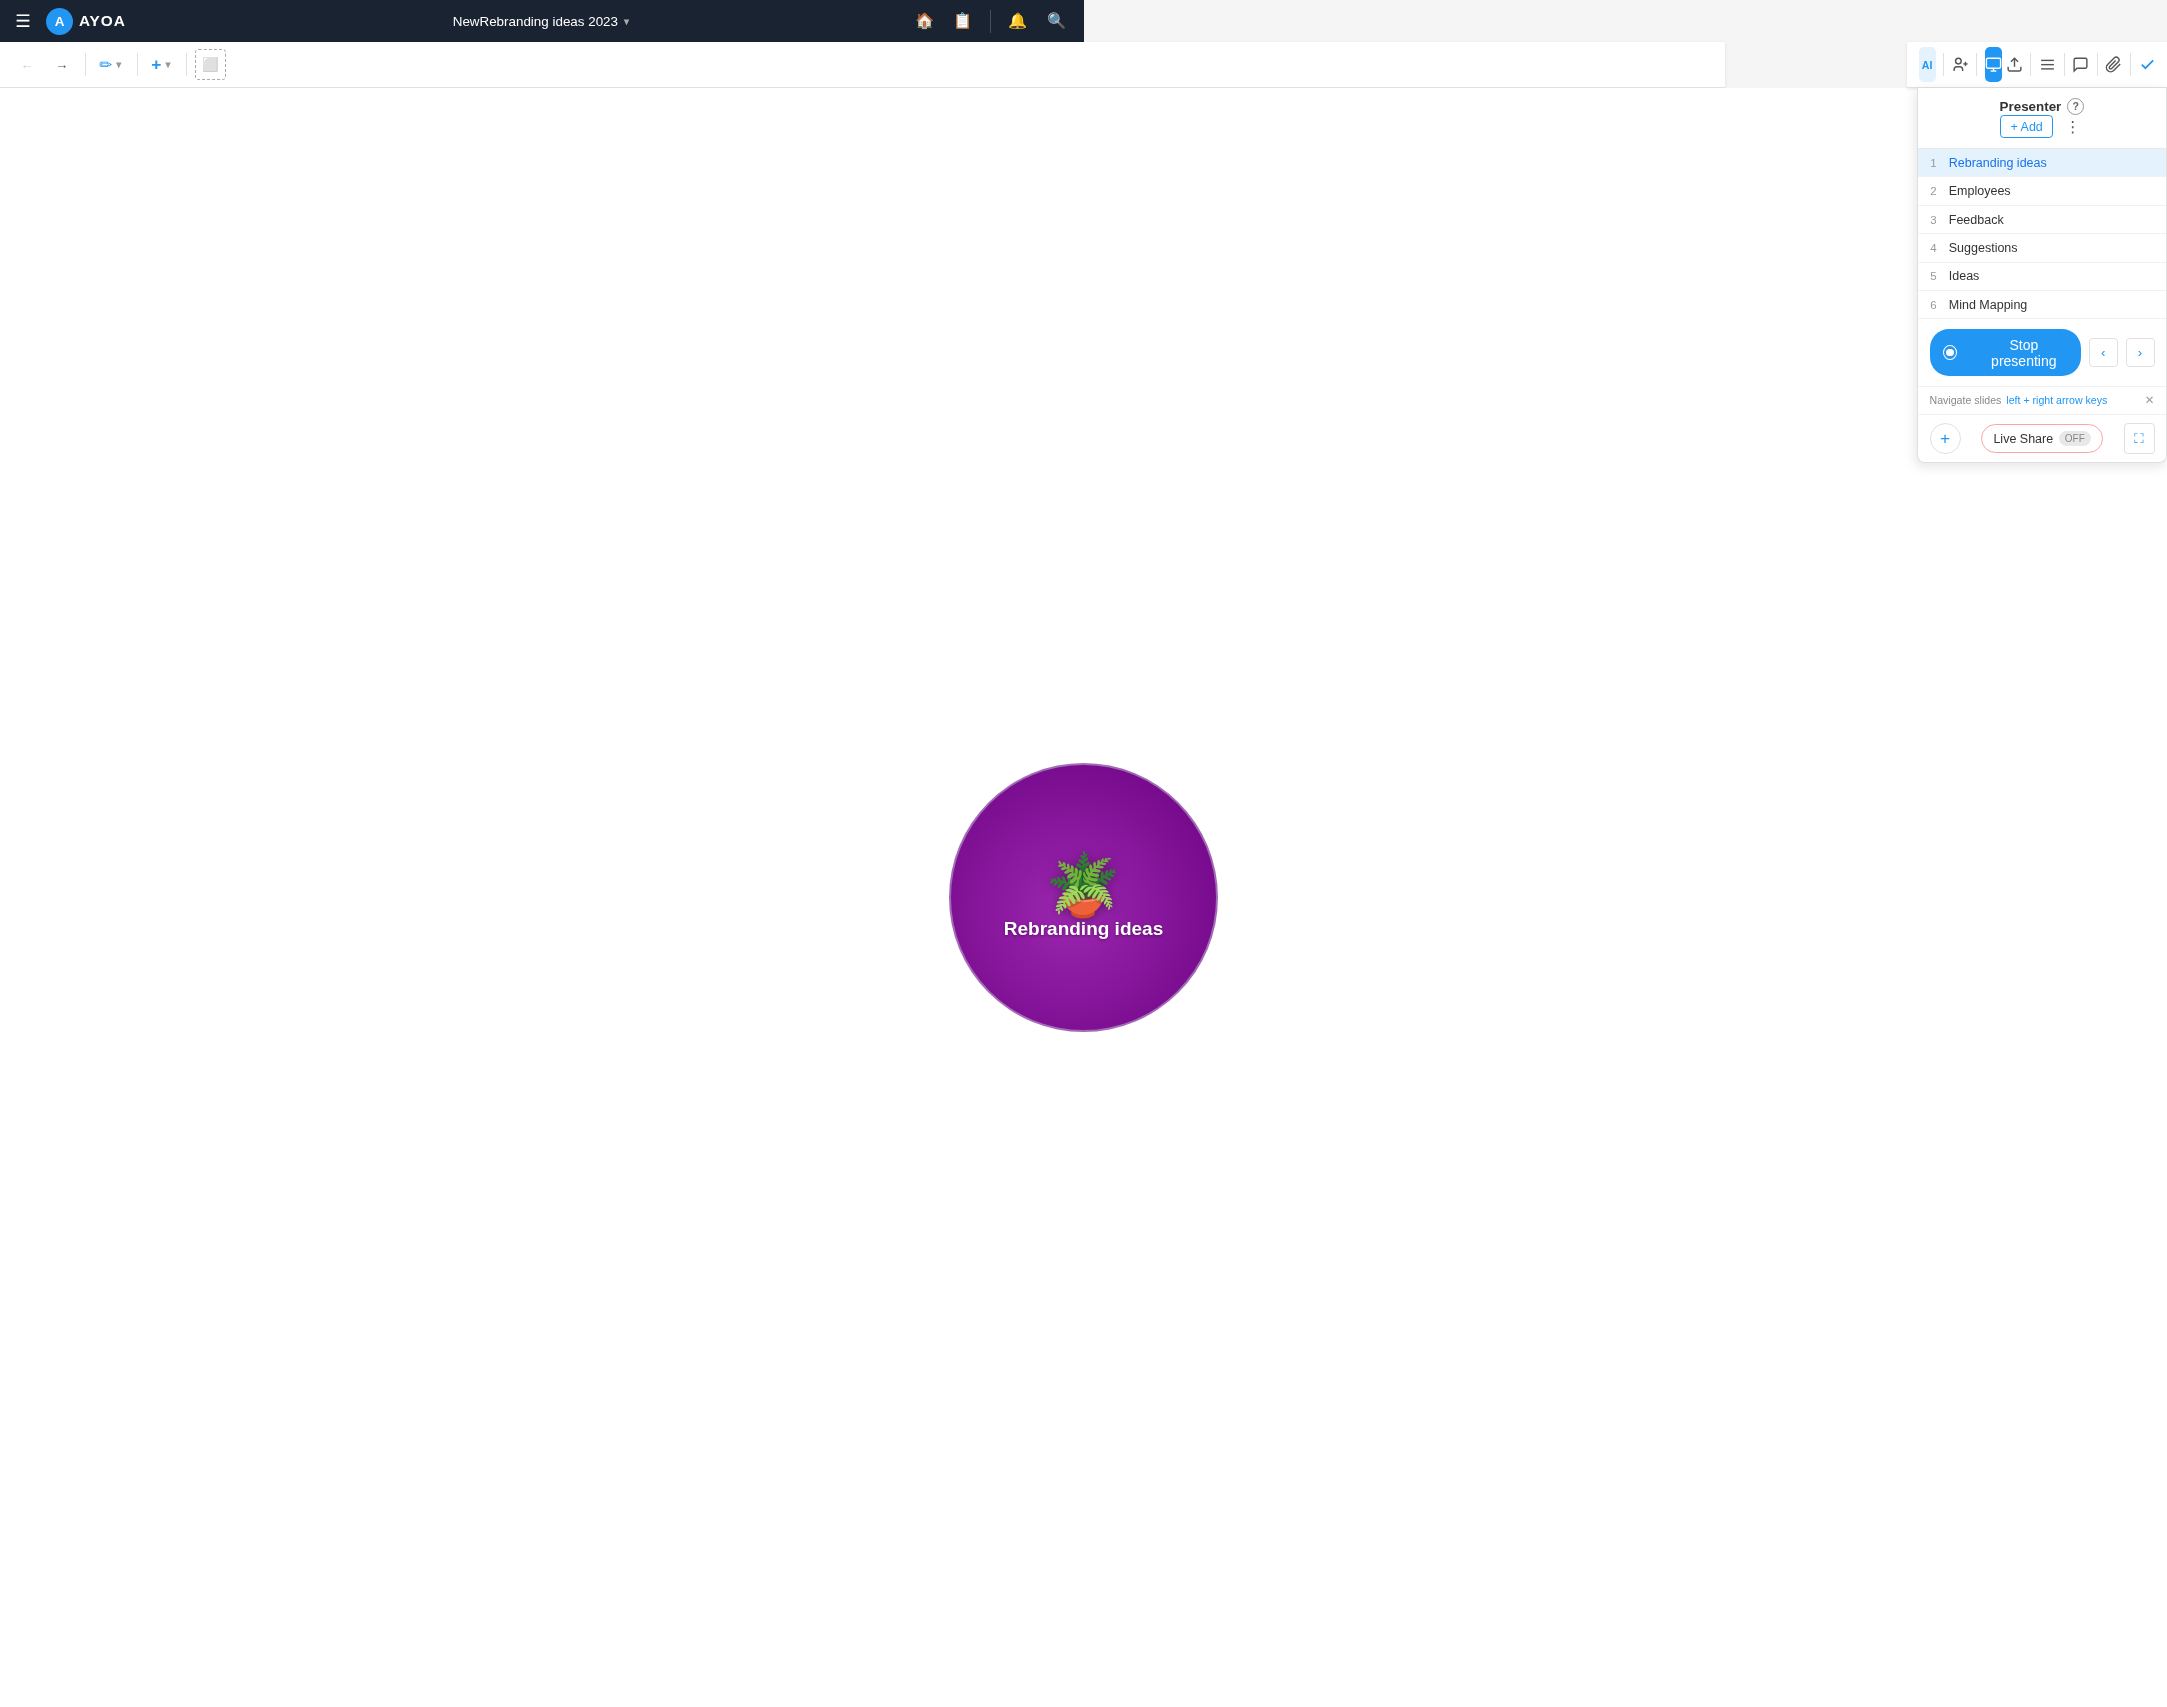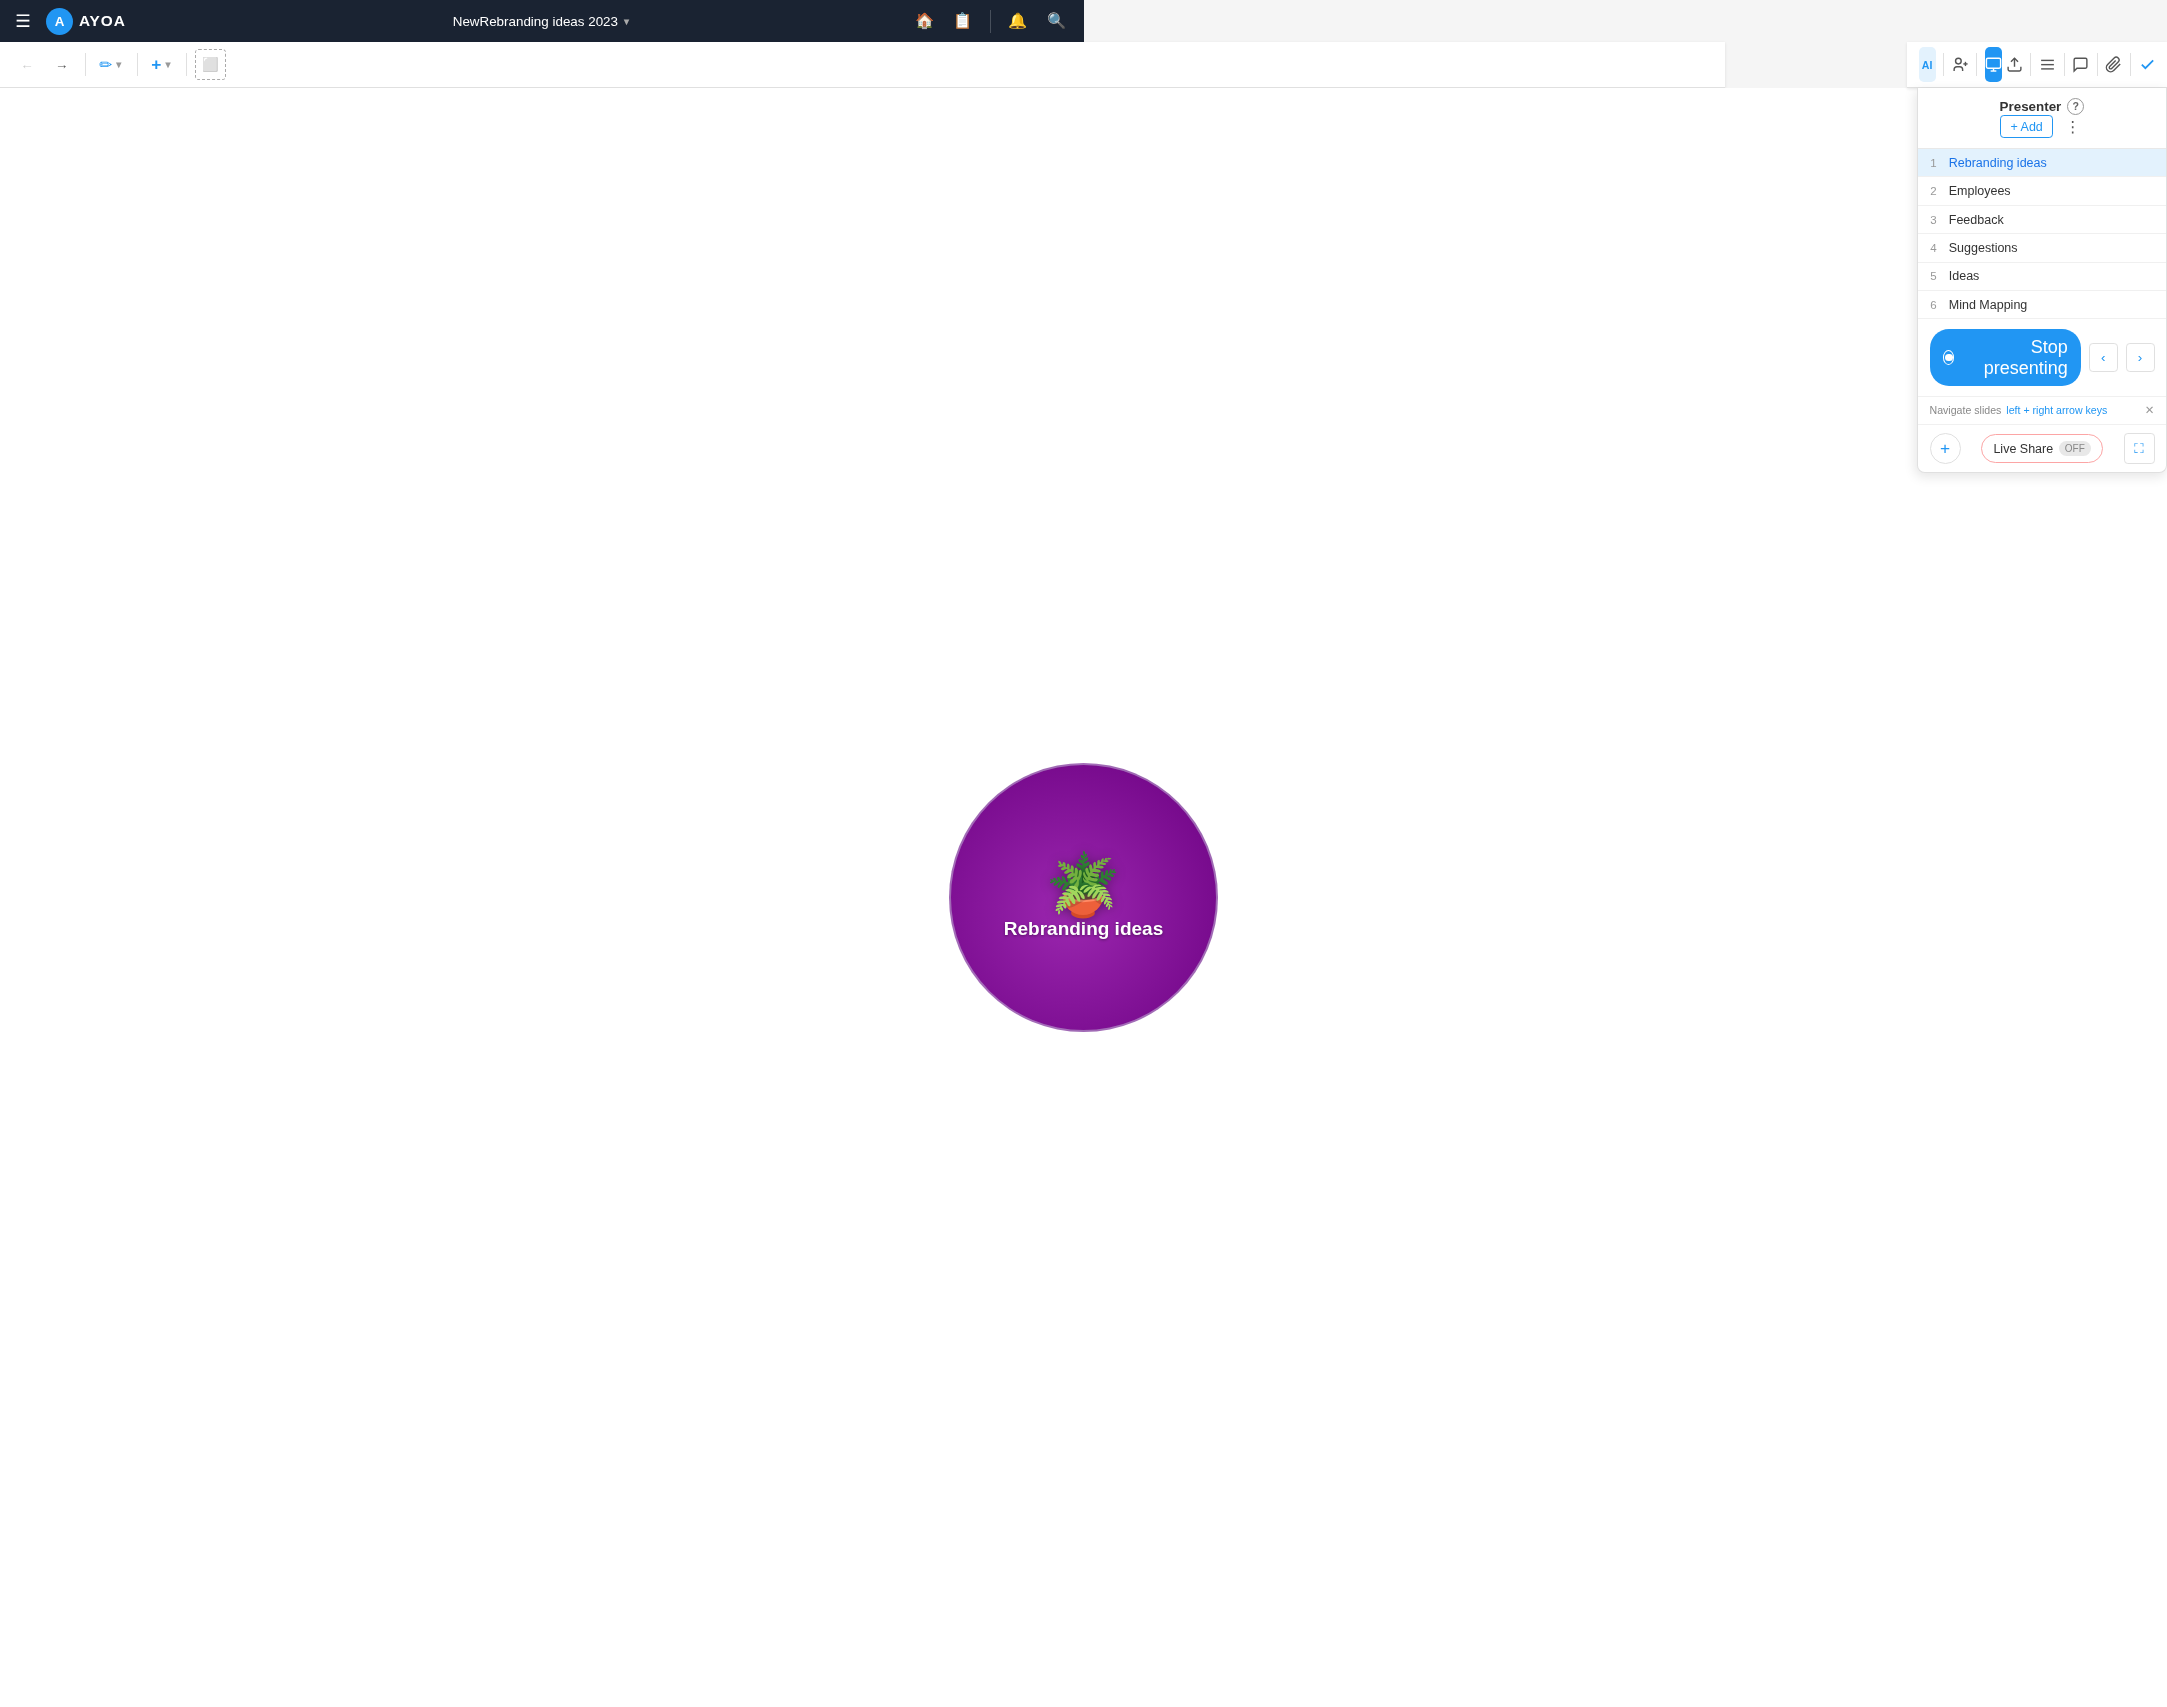--- a/index.html
+++ b/index.html
@@ -329,28 +329,27 @@
       gap: 7.7px;
       border-bottom: 1px solid #f0f0f0;
     }
     .stop-btn {
       flex: 1;
       background: #2196F3;
       color: white;
       border: none;
       border-radius: 19px;
       padding: 7.7px 13.4px;
-      font-size: 18px;
+      font-size: 14px;
       font-weight: 500;
       cursor: pointer;
       display: flex;
       align-items: center;
       gap: 23px;
       justify-content: center;
-      text-align: right;
     }
     .stop-btn-icon {
       width: 15.4px;
       height: 15.4px;
       border-radius: 50%;
       border: 1.9px solid white;
       display: flex;
       align-items: center;
       justify-content: center;
     }

